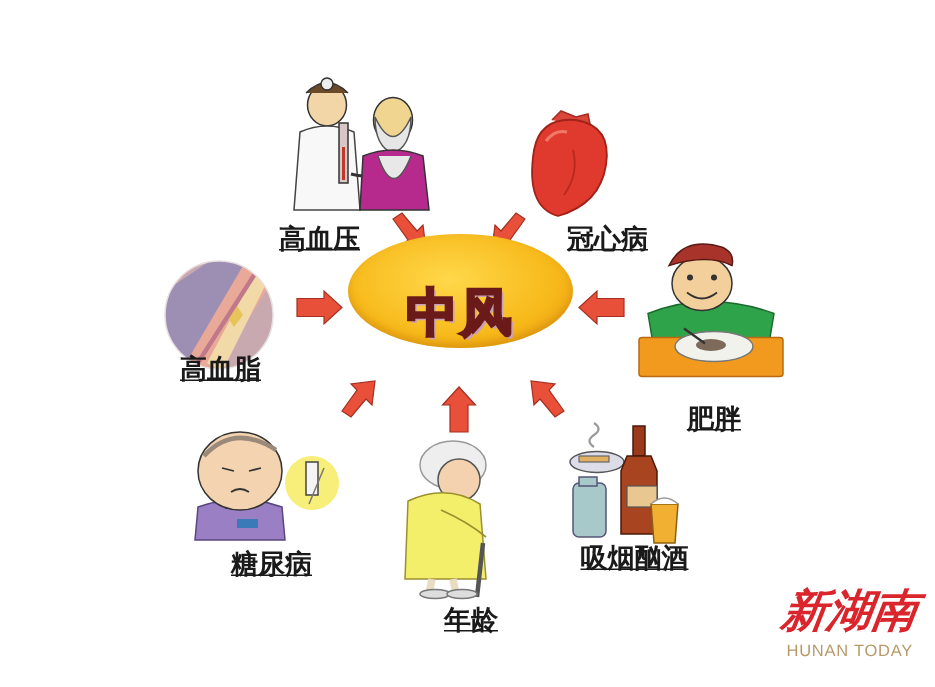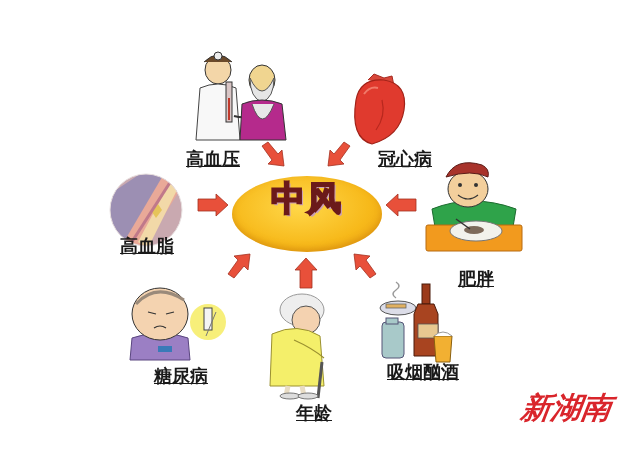--- a/index.html
+++ b/index.html
@@ -14,25 +14,25 @@
     position: absolute;
     font-weight: bold;
     font-size: 18px;
     color: #1a1a1a;
     white-space: nowrap;
     letter-spacing: 0px;
     text-decoration: underline;
   }
   .center-oval {
     position: absolute;
-    left: 232px; top: 176px; width: 150px; height: 76px;
+    left: 232px; top: 156px; width: 150px; height: 76px;
     border-radius: 50%;
     background: radial-gradient(ellipse at 45% 40%, #ffd84a 0%, #f7b91a 60%, #e89a10 100%);
     box-shadow: inset 0 -3px 6px rgba(180,100,0,0.35);
-    display: flex; align-items: flex-start; justify-content: center;
+    display: flex; align-items: flex-end; justify-content: center;
   }
   .center-text {
     font-size: 34px; font-weight: bold;
     color: #ffffff;
     -webkit-text-stroke: 2px #6b1a1a;
     text-shadow: 2px 2px 0 #c9a0b8;
     letter-spacing: 2px;
     font-family: "DejaVu Sans", sans-serif;
   }
   .arrow { position: absolute; }
@@ -173,14 +173,15 @@
   <div class="label" style="left:186px;top:147px">高血压</div>
   <div class="label" style="left:378px;top:147px">冠心病</div>
   <div class="label" style="left:120px;top:234px">高血脂</div>
   <div class="label" style="left:458px;top:267px">肥胖</div>
   <div class="label" style="left:154px;top:364px">糖尿病</div>
   <div class="label" style="left:296px;top:401px">年龄</div>
   <div class="label" style="left:387px;top:360px">吸烟酗酒</div>
 
   <div class="logo">
     <div class="logo-cn">新湖南</div>
+    <div class="logo-en">HUNAN TODAY</div>
   </div>
 </div>
 
 </body></html>

